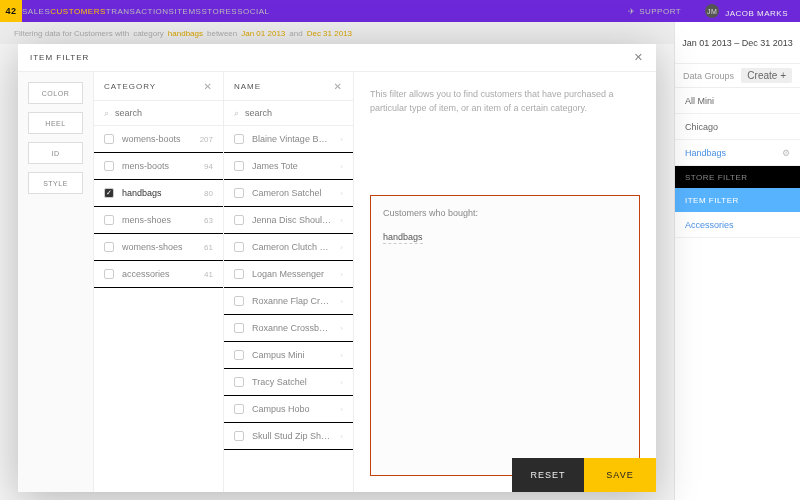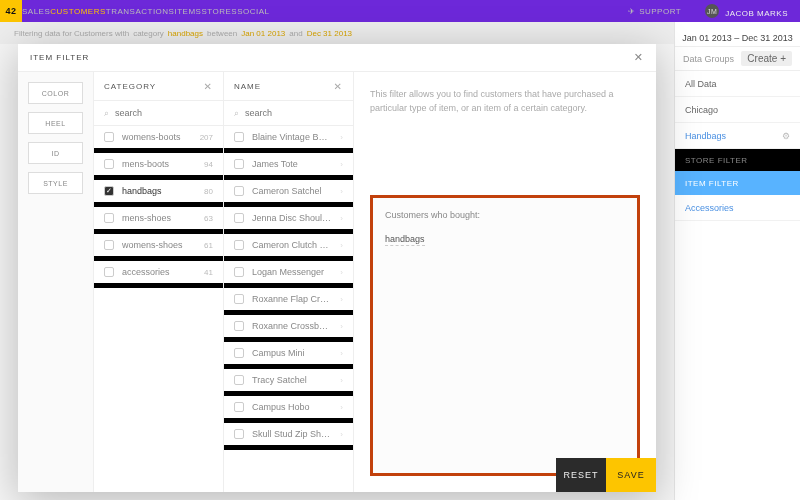--- a/index.html
+++ b/index.html
@@ -9,21 +9,21 @@
   .brand { width: 22px; height: 22px; background: #fdc500; color: #111; display: flex; align-items: center; justify-content: center; font-weight: bold; font-size: 9px; }
   .nav-items { display: flex; }
   .nav-item { padding: 0 0; height: 22px; display: flex; align-items: center; cursor: pointer; color:#bbb;}
   .nav-item.active { color: #fdc500; }
   .nav-right { margin-left: auto; display: flex; align-items: center; }
   .support { display: flex; align-items: center; gap: 4px; padding: 0 12px; color:#bbb;}
   .user { display: flex; align-items: flex-end; gap: 6px; padding: 0 12px; color:#eee;}
   .avatar { width: 14px; height: 14px; border-radius: 50%; background: #555; display:flex;align-items:center;justify-content:center;color:#ddd;font-size:7px;}
   
   .rightpanel { position: absolute; right: 0; top: 22px; bottom: 0; width: 126px; background: #fff; border-left: 1px solid #e5e5e5; display:flex; flex-direction:column; font-size:9px;}
-  .daterange { height:18px; display:flex; align-items:center; justify-content:center; color:#444; font-size:9px; border-bottom:1px solid #eee; font-weight:500;margin-top:7px;}
+  .daterange { height:42px; display:flex; align-items:center; justify-content:center; color:#444; font-size:9px; border-bottom:1px solid #eee; font-weight:500;}
   .dg-row { height:24px; display:flex; align-items:center; justify-content:space-between; padding:0 8px; border-bottom:1px solid #eee; color:#999;}
   .dg-create { background:#eee; color:#666; font-size:10px; padding:2px 6px; border-radius:2px;}
   .rp-item { height:26px; display:flex; align-items:center; padding:0 10px; color:#666; border-bottom:1px solid #f1f1f1; cursor:pointer;}
   .rp-item.link { color:#4a90e2; justify-content:space-between;}
   .rp-item .gear { color:#bbb; font-size:9px;}
   .rp-section { height:22px; display:flex; align-items:center; padding:0 10px; background:#000000; color:#888; font-size:8px; letter-spacing:0.5px;}
   .rp-active { height:24px; background:#58b3ff; color:#fff; display:flex; align-items:center; padding:0 10px; font-size:8px; letter-spacing:0.5px;}
   
   .filterbar { position:absolute; top:22px; left:0; right:126px; height:22px; background:#ededed; color:#aaa; font-size:8px; display:flex; align-items:center; padding:8px 14px; gap:4px;}
   .filterbar .hh { color:#d8a400;}
@@ -34,35 +34,35 @@
   
   .chips { width:76px; background:#fafafa; border-right:1px solid #eee; display:flex; flex-direction:column; gap:8px; padding:10px;}
   .chip { height:22px; border:1px solid #ddd; background:#fff; display:flex; align-items:center; justify-content:center; font-size:7px; color:#888; letter-spacing:0.5px; cursor:pointer;}
   
   .col { width:130px; border-right:1px solid #eee; display:flex; flex-direction:column; background:#fff;}
   .col-head { height:28px; display:flex; align-items:center; justify-content:space-between; padding:0 10px; font-size:8px; letter-spacing:1px; color:#555;}
   .col-close { color:#aaa; font-size:10px; cursor:pointer;}
   .search { height:26px; display:flex; align-items:center; gap:6px; padding:0 10px; border-top:1px solid #eee; border-bottom:1px solid #eee; color:#bbb;}
   .search input { border:none; outline:none; font-size:9px; color:#555; flex:1; background:transparent;}
   .col-list { flex:1; overflow-y:auto;}
-  .row { height:27px; display:flex; align-items:center; gap:8px; padding:0 10px; border-bottom:5px solid #000000; color:#888; font-size:9px; cursor:pointer;}
+  .row { height:27px; display:flex; align-items:center; gap:8px; padding:0 10px; border-bottom:1px solid #000000; color:#888; font-size:9px; cursor:pointer;}
   .row .chk { width:10px; height:10px; border:1px solid #ccc; border-radius:2px; display:flex; align-items:center; justify-content:center; font-size:7px; color:#333; flex-shrink:0;}
   .row.sel { color:#333;}
   .row.sel .chk { background:#333; color:#fff;}
   .row .ct { margin-left:auto; color:#bbb; font-size:8px;}
   .row .arrow { color:#ddd; font-size:8px;}
   .row .label { flex:1; white-space:nowrap; overflow:hidden; text-overflow:ellipsis;}
   
   .infocol { flex:1; padding:16px; color:#999; font-size:9px; display:flex; flex-direction:column;}
   .desc { line-height:1.5; color:#aaa;}
-  .bought-card { margin-top:80px; border:3px solid #c2410c; background:#fcfcfc; padding:12px; color:#999; flex:1;}
+  .bought-card { margin-top:80px; border:1px solid #c2410c; background:#fcfcfc; padding:12px; color:#999; flex:1;}
   .bought-title { font-size:9px; color:#888; margin-bottom:14px;}
   .tag { display:inline-block; color:#555; font-size:9px; border-bottom:1px dashed #ccc; padding-bottom:1px;}
   .modal-foot { position:absolute; right:0; bottom:0; display:flex;}
-  .btn { width:50px; height:34px; display:flex; align-items:center; justify-content:center; font-size:9px; letter-spacing:1px; cursor:pointer;}
+  .btn { width:72px; height:34px; display:flex; align-items:center; justify-content:center; font-size:9px; letter-spacing:1px; cursor:pointer;}
   .btn-reset { background:#2b2b2b; color:#eee;}
   .btn-save { background:#fdc500; color:#222;}
   ::-webkit-scrollbar { width:4px;}
   ::-webkit-scrollbar-thumb { background:#ddd;}
   .sicon { font-size:9px; color:#bbb;}
 </style>
 </head>
 <body>
 
 <div class="topnav">
@@ -96,21 +96,21 @@
   <span>and</span>
   <span class="hh">Dec 31 2013</span>
 </div>
 
 <div class="rightpanel">
   <div class="daterange">Jan 01 2013 – Dec 31 2013</div>
   <div class="dg-row">
     <span>Data Groups</span>
     <span class="dg-create">Create  +</span>
   </div>
-  <div class="rp-item">All Data</div>
+  <div class="rp-item">All Mini</div>
   <div class="rp-item">Chicago</div>
   <div class="rp-item link">
     <span>Handbags</span>
     <span class="gear">⚙</span>
   </div>
   <div class="rp-section">STORE FILTER</div>
   <div class="rp-active">ITEM FILTER</div>
   <div class="rp-item link">Accessories</div>
 </div>
 

